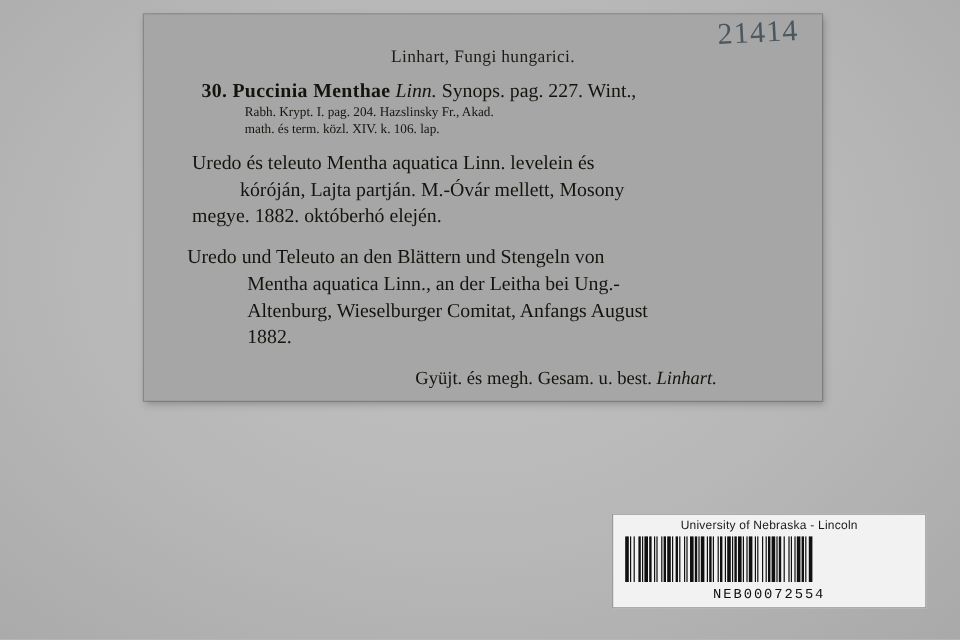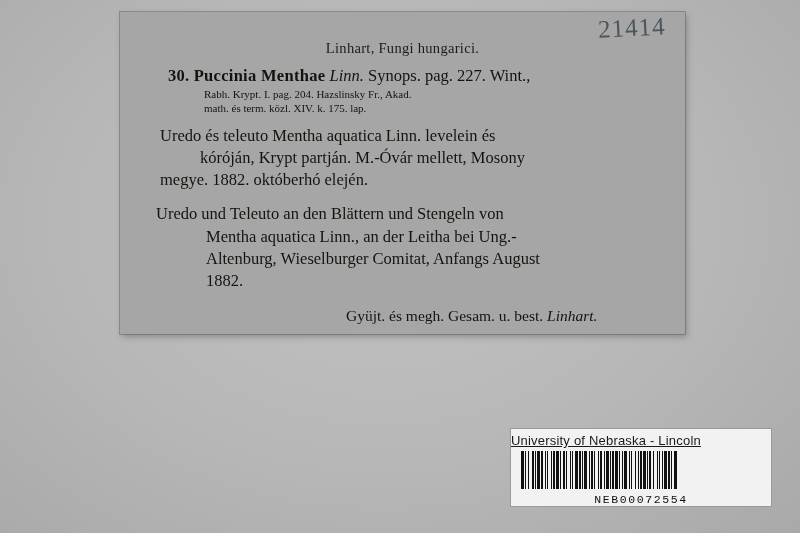--- a/index.html
+++ b/index.html
@@ -123,25 +123,25 @@
     top: 428px;
     width: 262px;
     height: 79px;
     background: #f2f2f2;
     border: 1px solid #9a9a9a;
     box-sizing: border-box;
     font-family: "Liberation Sans", sans-serif;
     overflow: hidden;
   }
   .barcode-inst {
-    font-size: 13px;
+    text-align: center;
+    font-size: 10px;
     color: #1a1a1a;
     padding: 4px 0 3px 0;
     letter-spacing: 0.2px;
-    text-decoration: underline;
   }
   .barcode-bars {
     height: 38px;
     margin: 0 10px;
     display: flex;
     align-items: stretch;
     gap: 0;
   }
   .barcode-bars span {
     display: block;
@@ -169,25 +169,25 @@
 
     <div class="series-title">Linhart, Fungi hungarici.</div>
 
     <p class="entry-head">
       <span class="num">30.</span>
       <span class="taxon">Puccinia Menthae</span>
       <span class="auth">Linn.</span>
       <span>Synops. pag. 227. Wint.,</span>
     </p>
     <p class="cont">Rabh. Krypt. I. pag. 204. Hazslinsky Fr., Akad.</p>
-    <p class="cont">math. és term. közl. XIV. k. 175. lap.</p>
+    <p class="cont">math. és term. közl. XIV. k. 106. lap.</p>
 
     <div class="block">
       <p class="l1">Uredo és teleuto Mentha aquatica Linn. levelein és</p>
-      <p class="l2">kóróján, Krypt partján. M.-Óvár mellett, Mosony</p>
+      <p class="l2">kóróján, Lajta partján. M.-Óvár mellett, Mosony</p>
       <p class="l1">megye. 1882. októberhó elején.</p>
     </div>
 
     <div class="block-2">
       <p class="l1">Uredo und Teleuto an den Blättern und Stengeln von</p>
       <p class="l2">Mentha aquatica Linn., an der Leitha bei Ung.-</p>
       <p class="l2">Altenburg, Wieselburger Comitat, Anfangs August</p>
       <p class="l2">1882.</p>
     </div>
 

